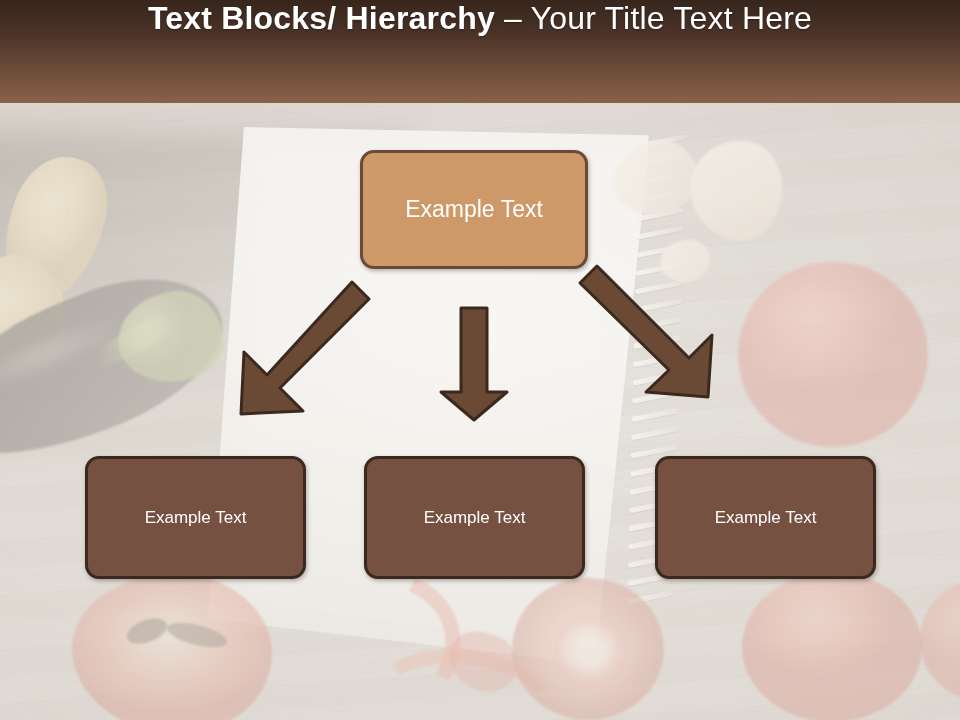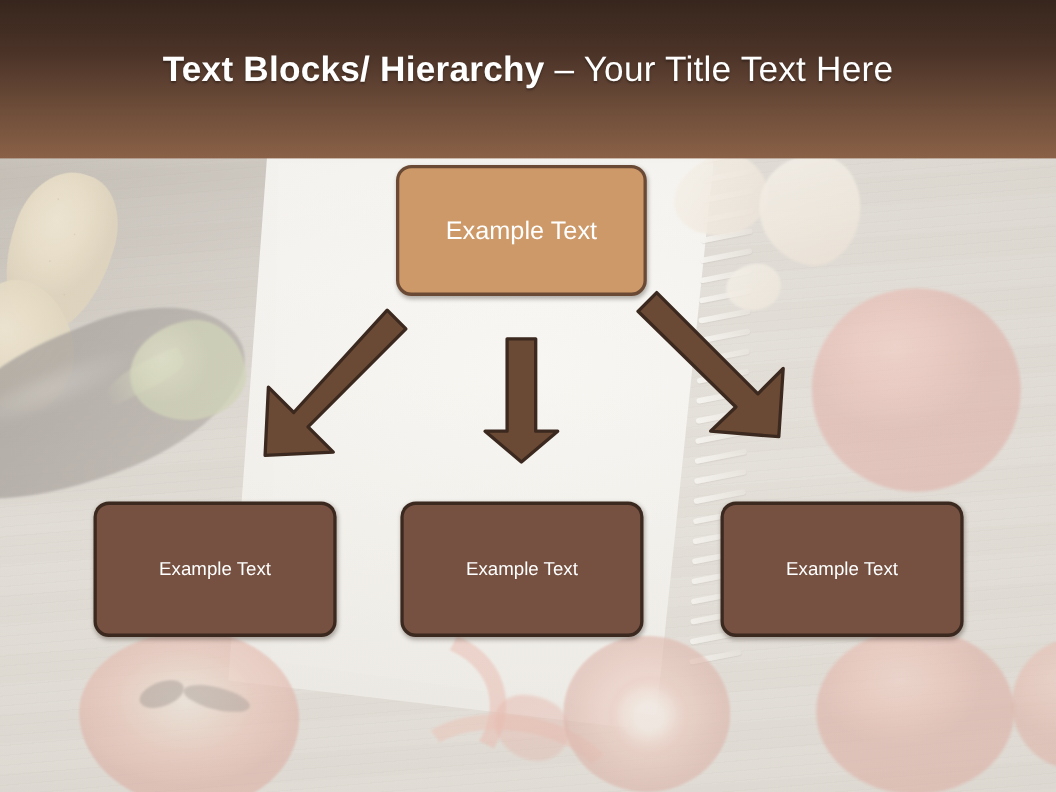--- a/index.html
+++ b/index.html
@@ -268,24 +268,23 @@
     position: absolute;
     inset: 0;
     background: radial-gradient(120% 95% at 50% 46%, rgba(255,255,255,0.10) 0%, rgba(140,126,112,0.10) 78%, rgba(110,96,84,0.22) 100%);
     pointer-events: none;
   }
 
   
   .header {
     position: absolute;
     left: 0; top: 0;
-    width: 960px; height: 144px;
+    width: 960px; height: 103px;
     background: linear-gradient(180deg, #37261d 0%, #4a3227 32%, #6b4b38 66%, #8a6147 100%);
     display: flex;
-    align-items: center;
     justify-content: center;
     box-sizing: border-box;
     padding-bottom: 18px;
   }
   .title {
     color: #ffffff;
     font-size: 32px;
     letter-spacing: 0.2px;
     white-space: nowrap;
     text-shadow: 0 1px 2px rgba(0,0,0,0.35);

